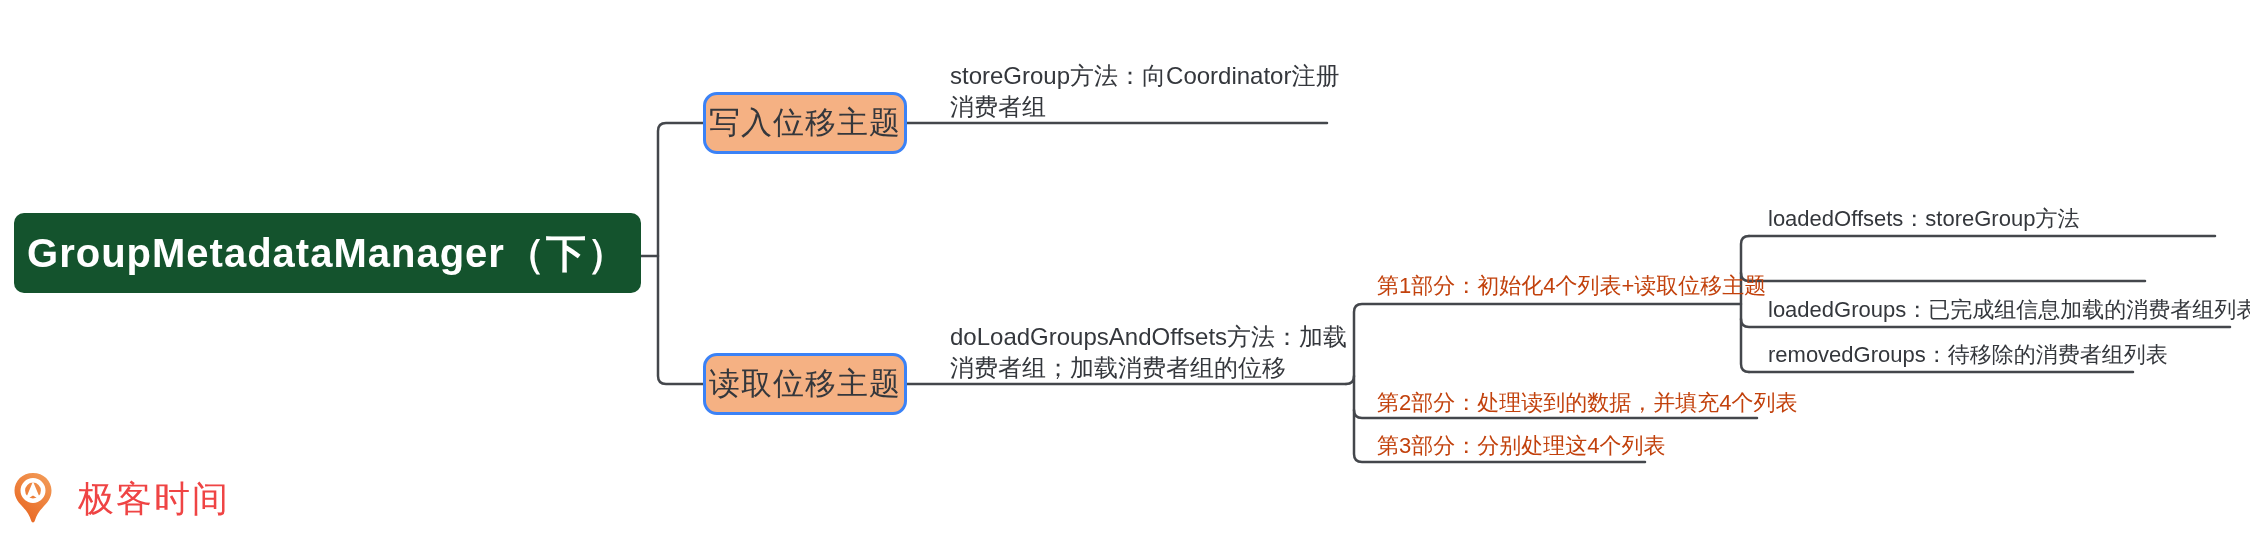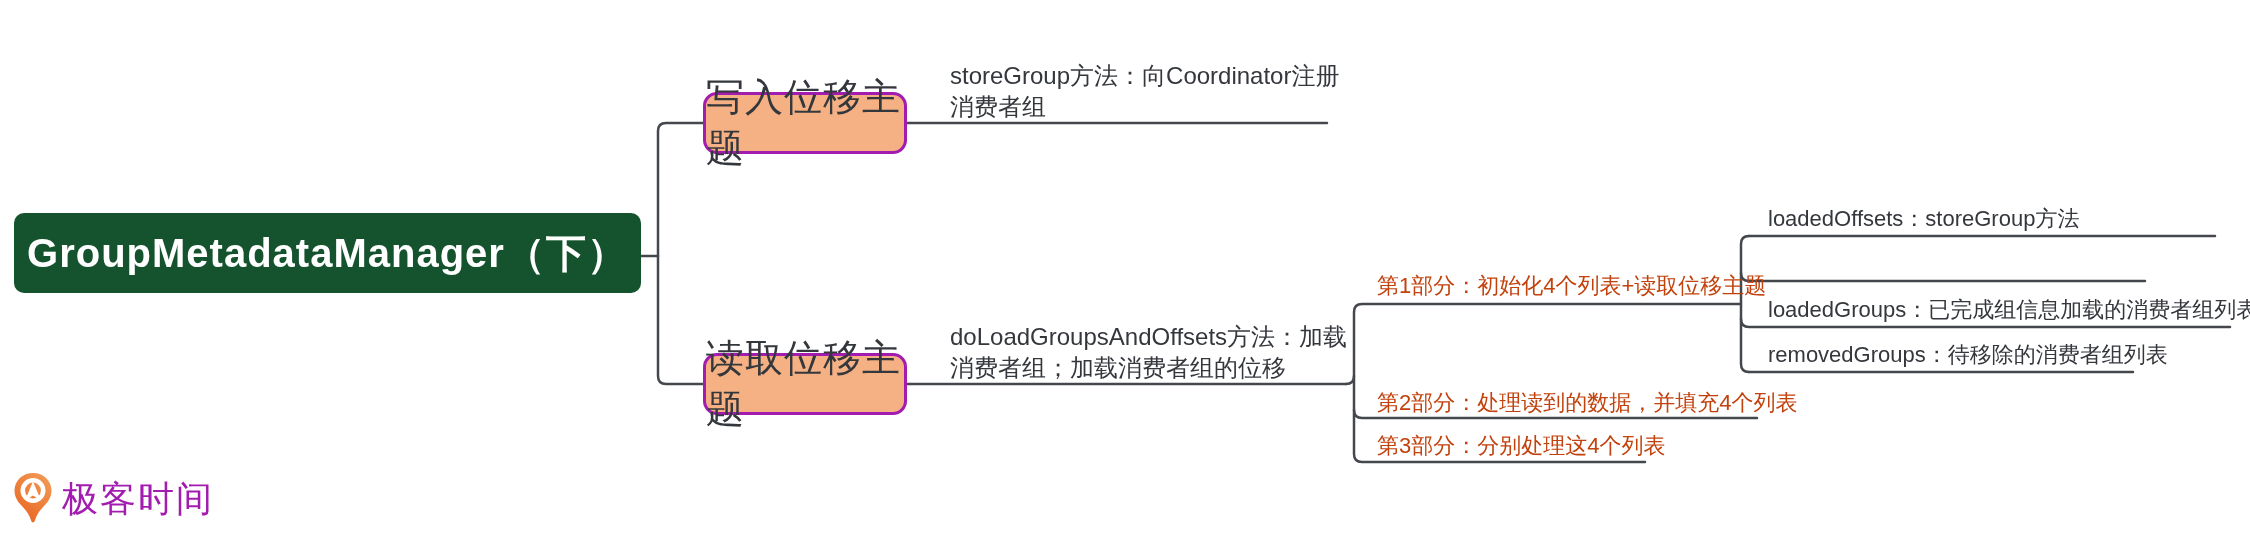--- a/index.html
+++ b/index.html
@@ -16,22 +16,22 @@
     display:flex;align-items:center;justify-content:center;
     box-sizing:border-box;
   }
   .root-node{
     left:14px;top:213px;width:627px;height:80px;
     background:#14532d;border-radius:10px;
     color:#ffffff;font-size:40px;font-weight:bold;letter-spacing:1px;
   }
   .topic-node{
     width:204px;height:62px;
-    background:#F5B183;border:3px solid #a21caf;border-radius:14px;
-    color:#34373C;font-size:38px;letter-spacing:1px;
+    background:#F5B183;border:3px solid #3b82f6;border-radius:14px;
+    color:#34373C;font-size:31px;letter-spacing:1px;
   }
   .topic-write{left:703px;top:92px;}
   .topic-read{left:703px;top:353px;}
   .note{
     position:absolute;z-index:2;
     color:#34373C;font-size:24px;line-height:31px;
     white-space:pre-line;width:420px;
   }
   .note-write{left:950px;top:60px;}
   .note-read{left:950px;top:321px;}
@@ -48,22 +48,22 @@
   }
   .leaf-1{left:1768px;top:206px;}
   .leaf-2{left:1768px;top:251px;}
   .leaf-3{left:1768px;top:297px;}
   .leaf-4{left:1768px;top:342px;}
   .logo{
     position:absolute;left:13px;top:472px;z-index:2;
     display:flex;align-items:center;
   }
   .logo-text{
-    margin-left:9px;
-    color:#a21caf;font-size:36px;font-weight:500;letter-spacing:2px;
+    margin-left:25px;
+    color:#ef4444;font-size:36px;font-weight:500;letter-spacing:2px;
   }
 </style>
 </head>
 <body>
 
 <div id="stage">
 
   <svg id="connectors" width="2250" height="537" viewBox="0 0 2250 537" fill="none" stroke="#44474C" stroke-width="2.5" stroke-linecap="round">
 
     <path d="M 641 256 H 658"></path>

